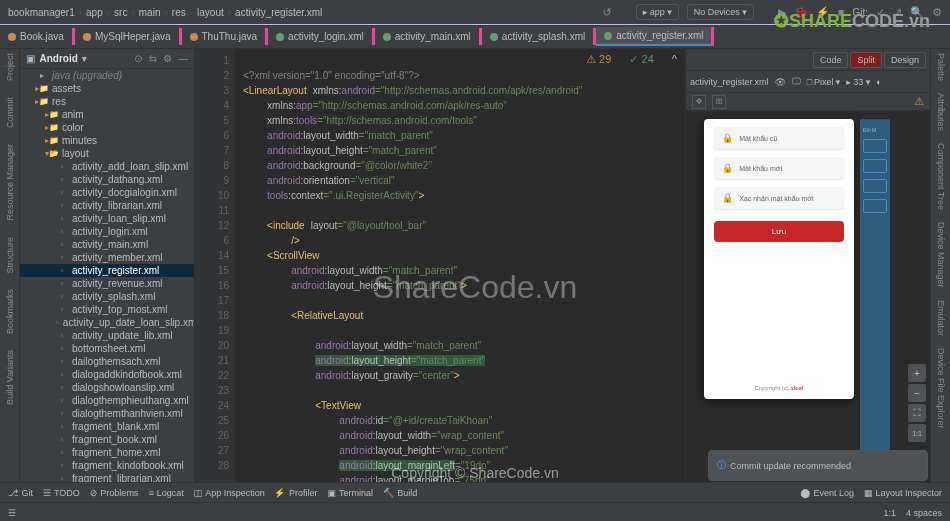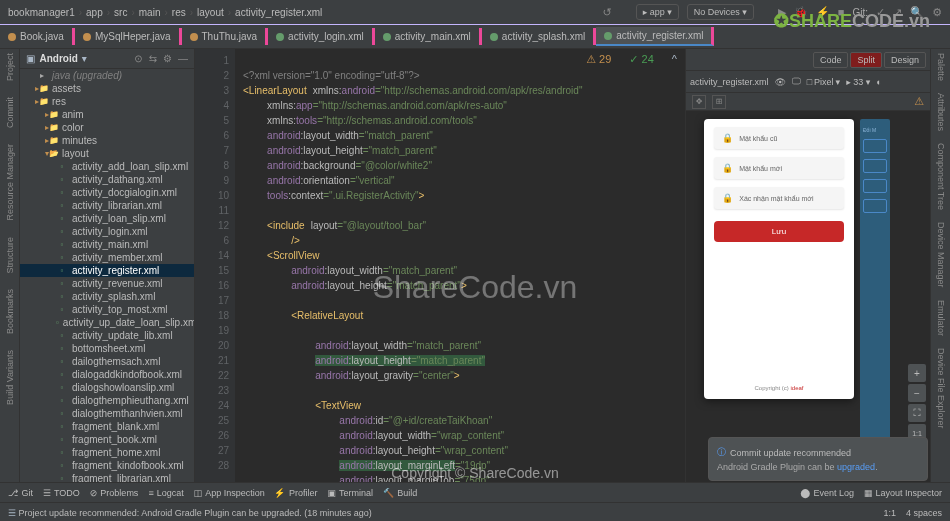--- a/index.html
+++ b/index.html
@@ -428,42 +428,40 @@
       <div class="vtext">Emulator</div>
       <div class="vtext">Device File Explorer</div>
     </div>
 </div>
 
 <div class="notif">
   <div class="ntitle">
       <span style="color:#589df6">ⓘ</span> 
       <span>Commit update recommended</span>
     </div>
-  <div class="nbody"><span>Android Gradle Plugin can be </span><a>upgraded</a>.</div>
 </div>
 
 <div class="bottom-bar">
   <span class="bt">⎇ <span>Git</span></span>
   <span class="bt">☰ <span>TODO</span></span>
   <span class="bt">⊘ <span>Problems</span></span>
   <span class="bt">≡ <span>Logcat</span></span>
   <span class="bt">◫ <span>App Inspection</span></span>
   <span class="bt">⚡ <span>Profiler</span></span>
   <span class="bt">▣ <span>Terminal</span></span>
   <span class="bt">🔨 <span>Build</span></span>
   <span class="bt" style="margin-left:auto">
       <span class="ev">⬤</span> 
       <span>Event Log</span>
     </span>
   <span class="bt">▦ <span>Layout Inspector</span></span>
 </div>
 
 <div class="status-bar">
   <span>☰</span>&nbsp;
-  <span class="msg">Project update recommended: Android Gradle Plugin can be upgraded. (18 minutes ago)</span>
   <div class="right">
     <span>1:1</span>
     <span>4 spaces</span>
   </div>
 </div>
 
 <div class="watermark-logo">
   <span style="color:#7cb342">✪</span><span class="s1">SHARE</span><span class="s2">CODE</span><span class="s2">.vn</span>
 </div>
 <div class="watermark-center">ShareCode.vn</div>

